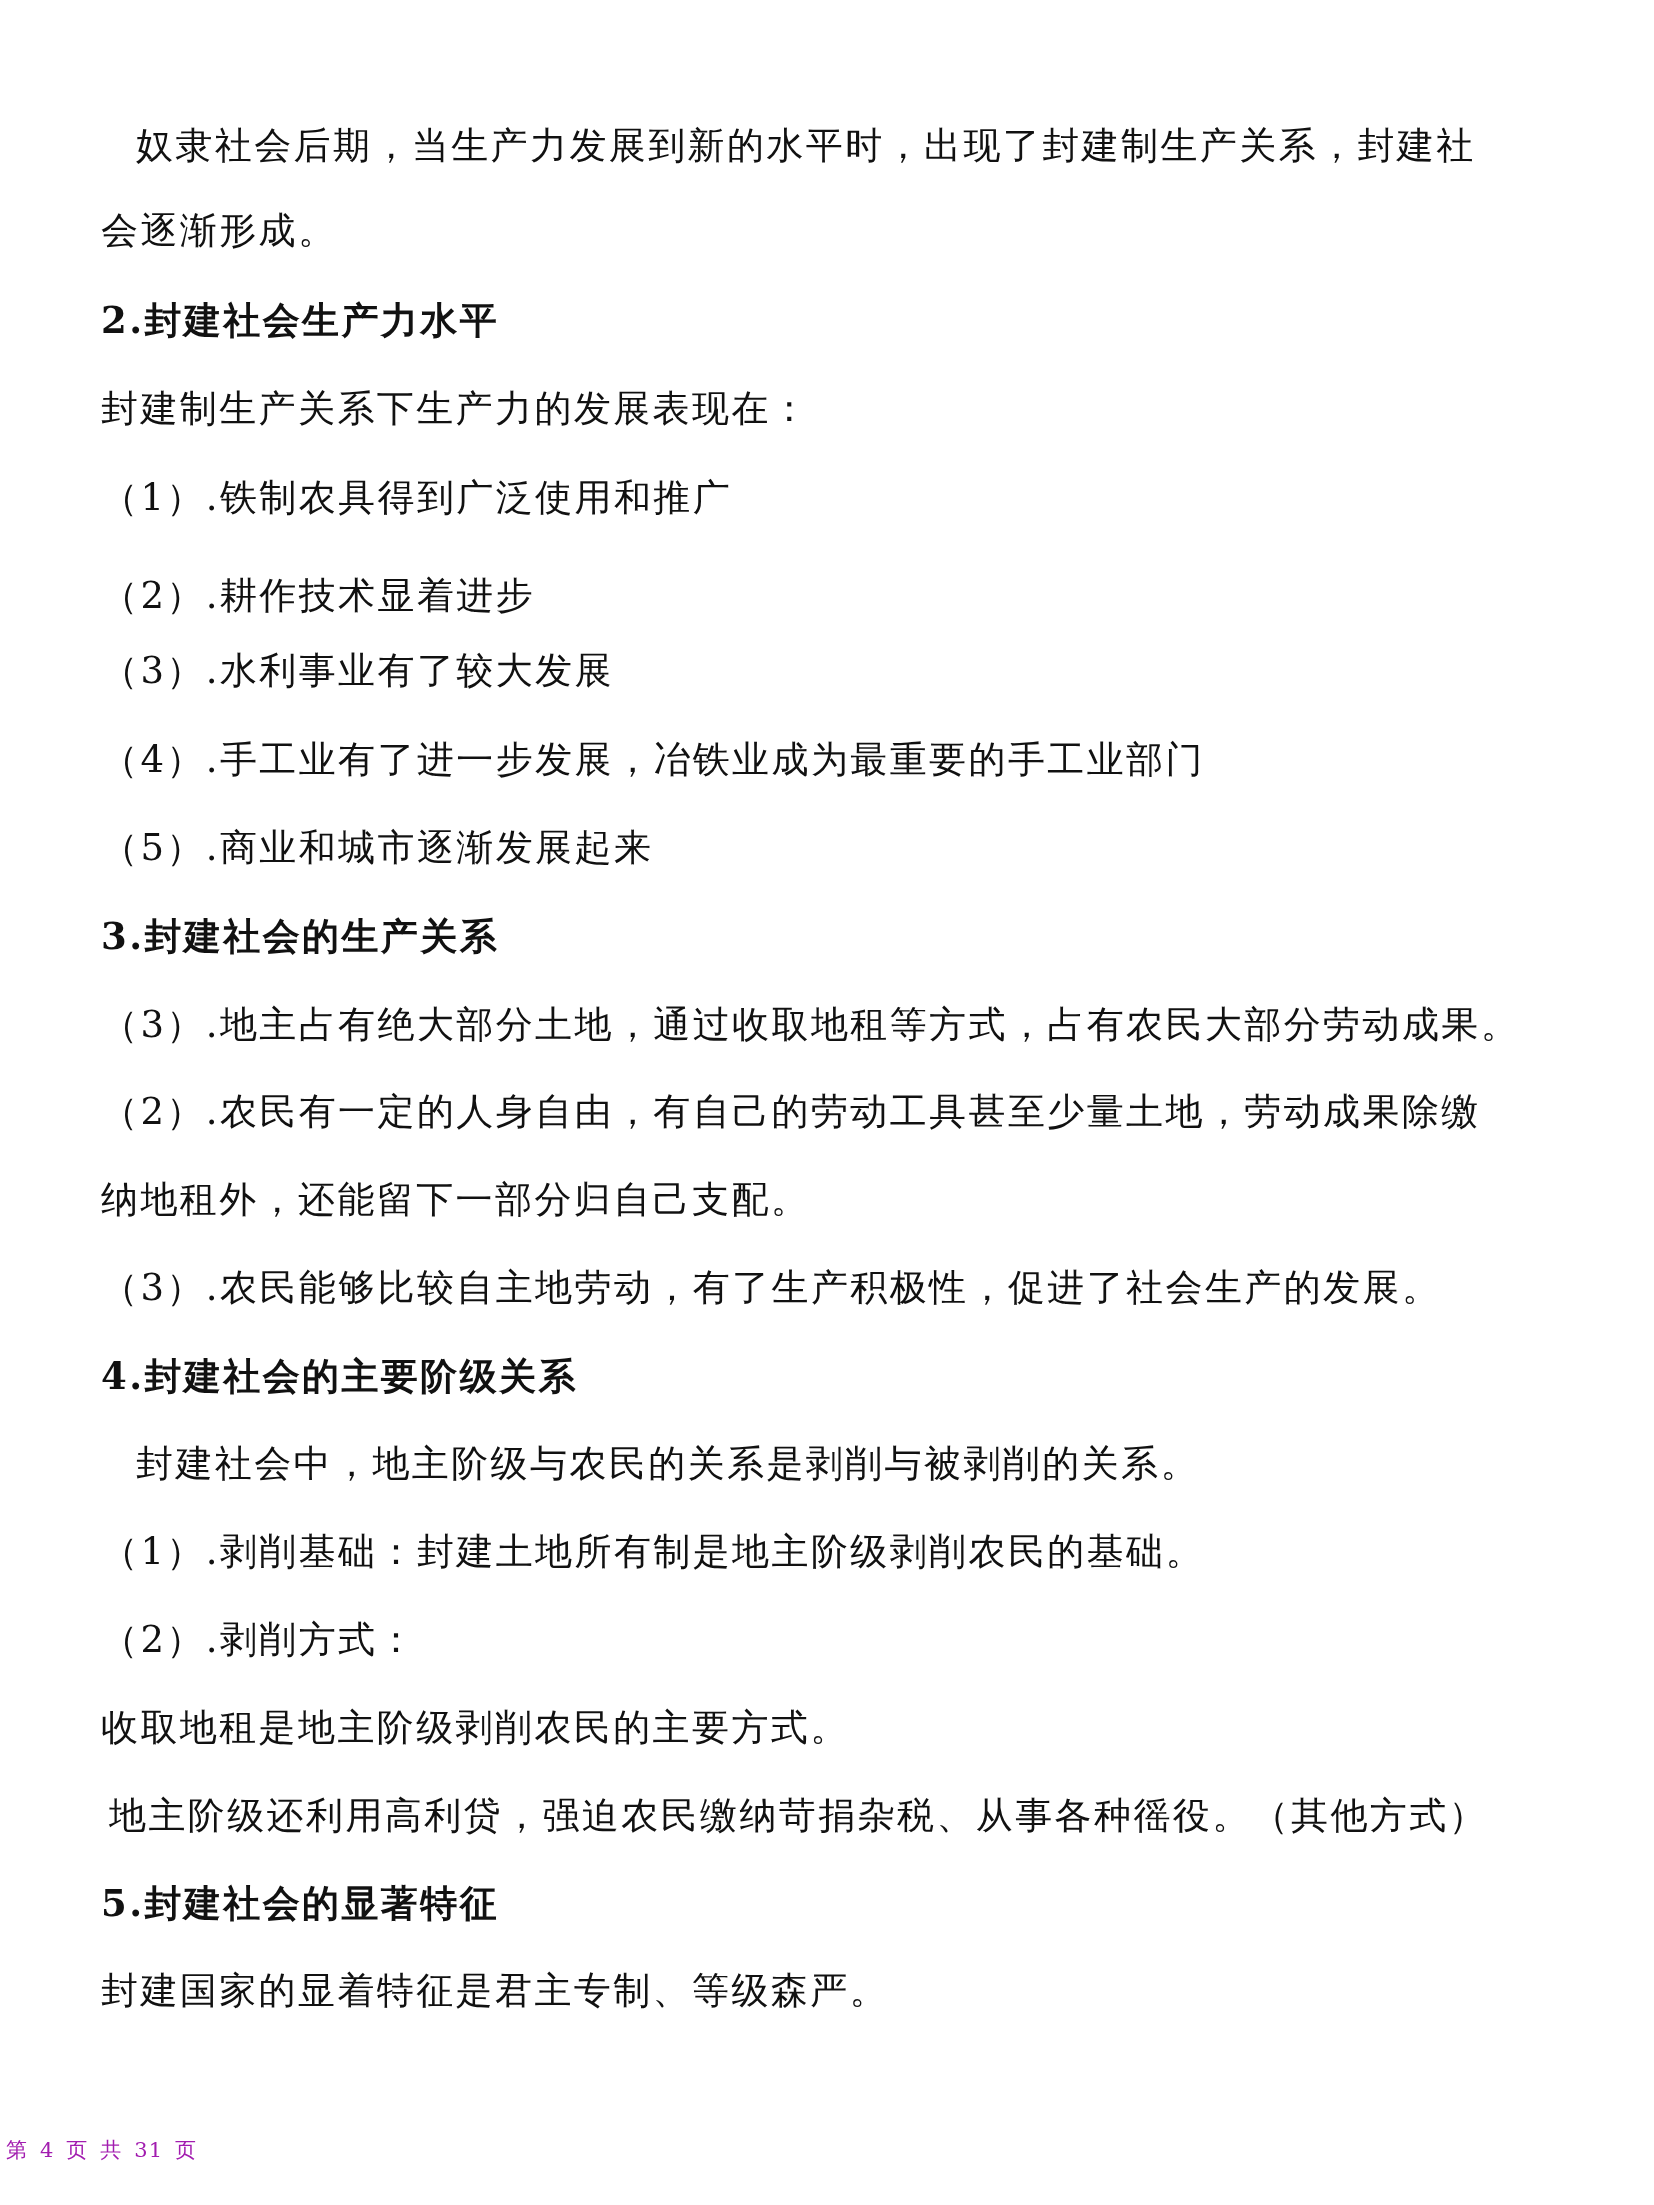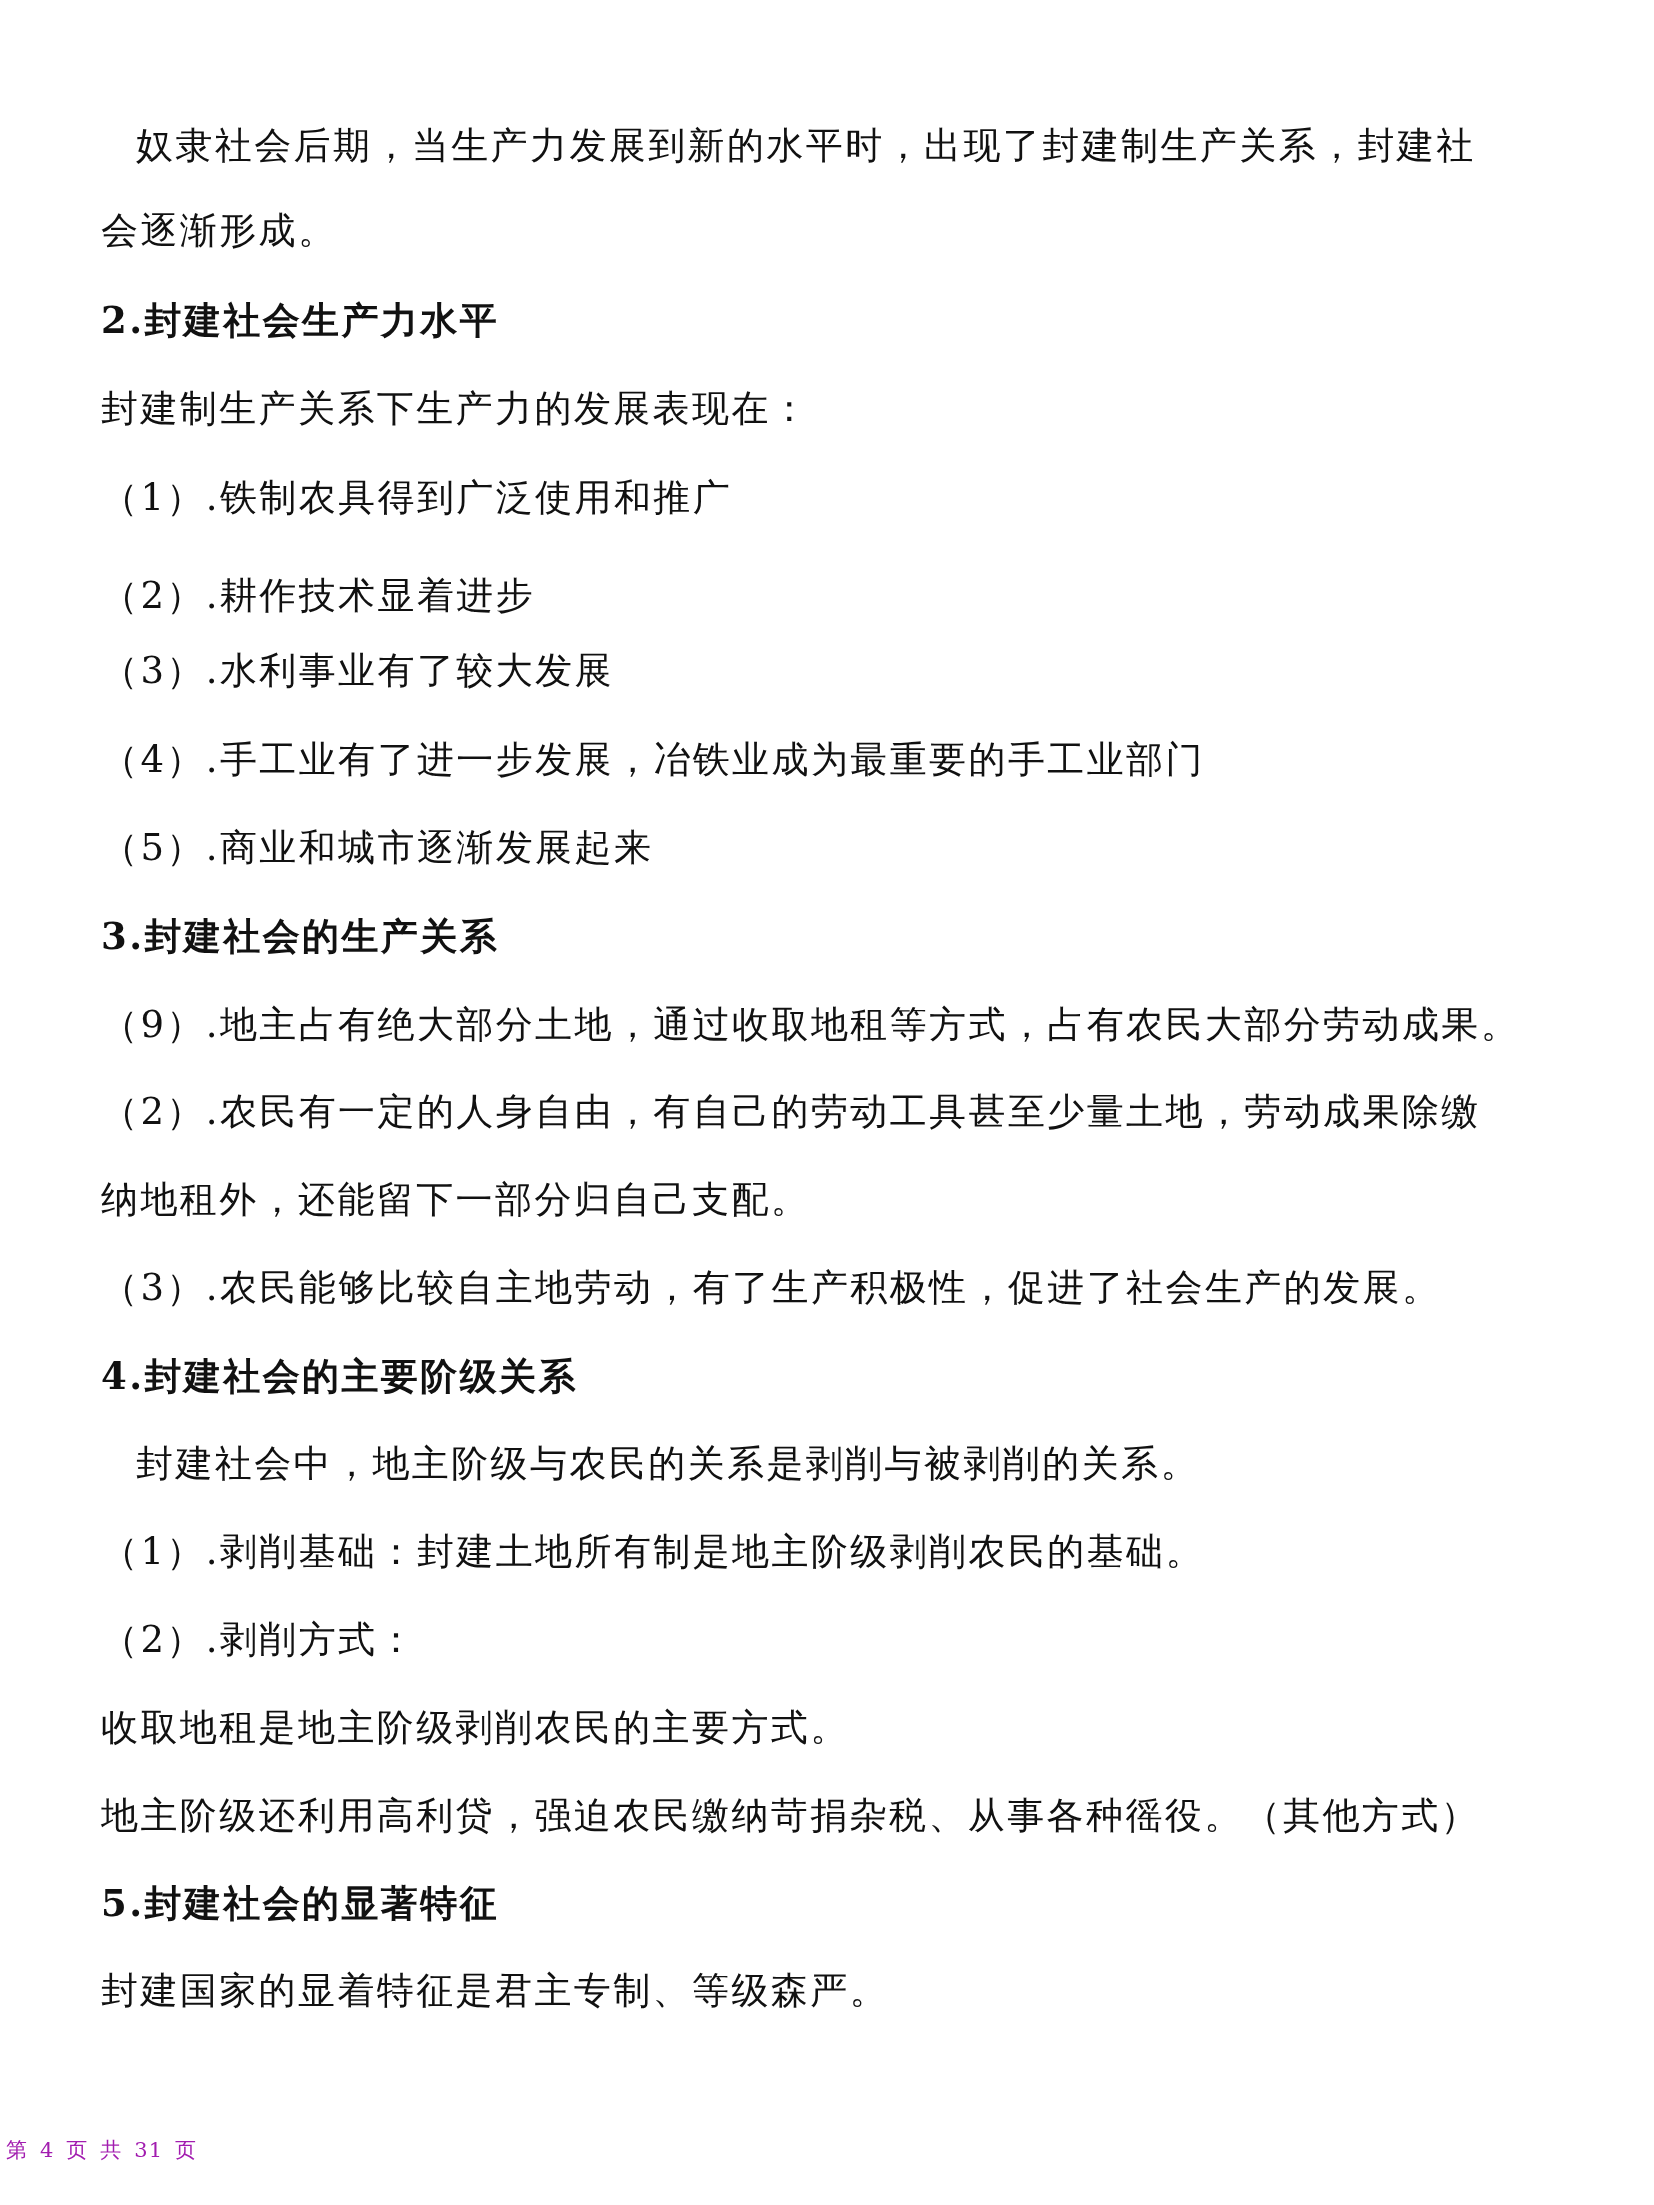--- a/index.html
+++ b/index.html
@@ -19,30 +19,30 @@
   <div class="line indent" style="top:122px;">奴隶社会后期，当生产力发展到新的水平时，出现了封建制生产关系，封建社</div>
   <div class="line" style="top:207px;">会逐渐形成。</div>
   <div class="line heading" style="top:297px;">2.封建社会生产力水平</div>
   <div class="line" style="top:385px;">封建制生产关系下生产力的发展表现在：</div>
   <div class="line" style="top:474px;">（1）.铁制农具得到广泛使用和推广</div>
   <div class="line" style="top:560px;margin-top:12px;">（2）.耕作技术显着进步</div>
   <div class="line" style="top:647px;">（3）.水利事业有了较大发展</div>
   <div class="line" style="top:736px;">（4）.手工业有了进一步发展，冶铁业成为最重要的手工业部门</div>
   <div class="line" style="top:824px;">（5）.商业和城市逐渐发展起来</div>
   <div class="line heading" style="top:913px;">3.封建社会的生产关系</div>
-  <div class="line" style="top:1001px;">（9）.地主占有绝大部分土地，通过收取地租等方式，占有农民大部分劳动成果。</div>
+  <div class="line" style="top:1001px;">（3）.地主占有绝大部分土地，通过收取地租等方式，占有农民大部分劳动成果。</div>
   <div class="line" style="top:1088px;">（2）.农民有一定的人身自由，有自己的劳动工具甚至少量土地，劳动成果除缴</div>
   <div class="line" style="top:1176px;">纳地租外，还能留下一部分归自己支配。</div>
   <div class="line" style="top:1264px;">（3）.农民能够比较自主地劳动，有了生产积极性，促进了社会生产的发展。</div>
   <div class="line heading" style="top:1353px;">4.封建社会的主要阶级关系</div>
   <div class="line indent" style="top:1440px;">封建社会中，地主阶级与农民的关系是剥削与被剥削的关系。</div>
   <div class="line" style="top:1528px;">（1）.剥削基础：封建土地所有制是地主阶级剥削农民的基础。</div>
   <div class="line" style="top:1616px;">（2）.剥削方式：</div>
   <div class="line" style="top:1704px;">收取地租是地主阶级剥削农民的主要方式。</div>
-  <div class="line" style="top:1792px;">地主阶级还利用高利贷，强迫农民缴纳苛捐杂税、从事各种徭役。（其他方式）</div>
+  <div class="line" style="top:1792px;margin-left:8px;">地主阶级还利用高利贷，强迫农民缴纳苛捐杂税、从事各种徭役。（其他方式）</div>
   <div class="line heading" style="top:1880px;">5.封建社会的显著特征</div>
   <div class="line" style="top:1967px;">封建国家的显着特征是君主专制、等级森严。</div>
 
   <div class="footer">
     <span>第</span><span>4</span><span>页</span><span>共</span><span>31</span><span>页</span>
   </div>
 </div>
 
 
 </body></html>

